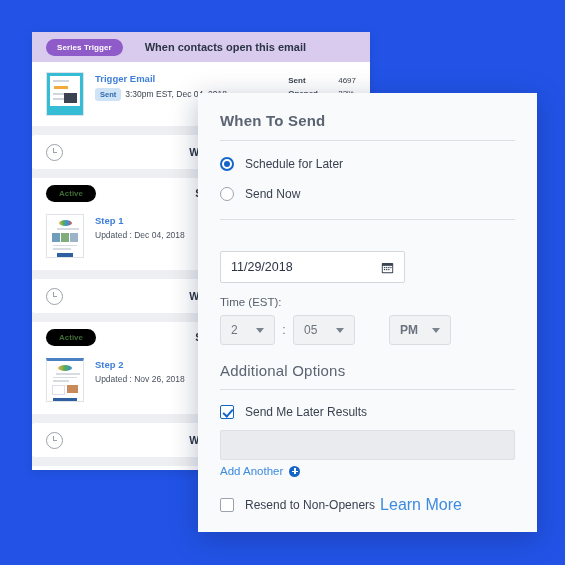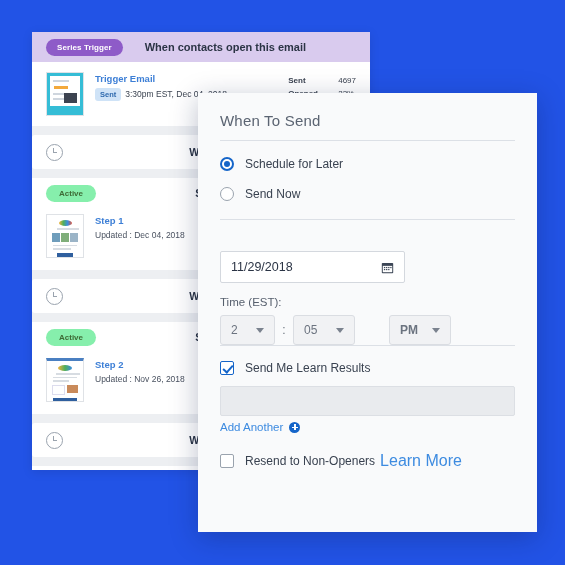--- a/index.html
+++ b/index.html
@@ -161,21 +161,21 @@
   }
 
   .step-head {
     background: #ffffff;
     height: 30px;
     display: flex;
     align-items: center;
     padding: 0 14px;
   }
   .active-pill {
-    background: #86efac;
+    background: #000000;
     color: #3E6B36;
     font-size: 8px;
     font-weight: bold;
     border-radius: 10px;
     padding: 4px 13px;
   }
   .step-head-title {
     flex: 1; text-align: center; font-size: 10.5px;
     font-weight: bold; color: #2B3445; margin-right: 20px;
   }
@@ -193,20 +193,21 @@
     padding: 0 22px;
     overflow: hidden;
   }
 
   .m-title {
     font-size: 15px;
     color: #5B6472;
     padding-top: 19px;
     padding-bottom: 11px;
     letter-spacing: .2px;
+    font-weight: bold;
   }
   .m-rule { height: 1px; background: #DCE0E6; }
 
   .radio-row {
     display: flex;
     align-items: center;
     margin-top: 16px;
   }
   .radio {
     width: 14px; height: 14px;
@@ -502,25 +503,26 @@
       <div class="sel-box sel-min">
         <span>05</span>
         <span class="caret"></span>
       </div>
       <div class="sel-box sel-ampm">
         <span>PM</span>
         <span class="caret"></span>
       </div>
     </div>
 
+    <div class="m-title2">Additional Options</div>
     <div class="m-rule"></div>
 
     <div class="check-row">
       <span class="checkbox on"></span>
-      <span class="check-lbl">Send Me Learn Results</span>
+      <span class="check-lbl">Send Me Later Results</span>
     </div>
 
     <input class="text-input" type="text" value="" placeholder="" style="">
 
     <div class="add-another">
       <span>Add Another</span>
       <span class="plus-ico"></span>
     </div>
 
     <div class="check-row" style="margin-top:19px;">

